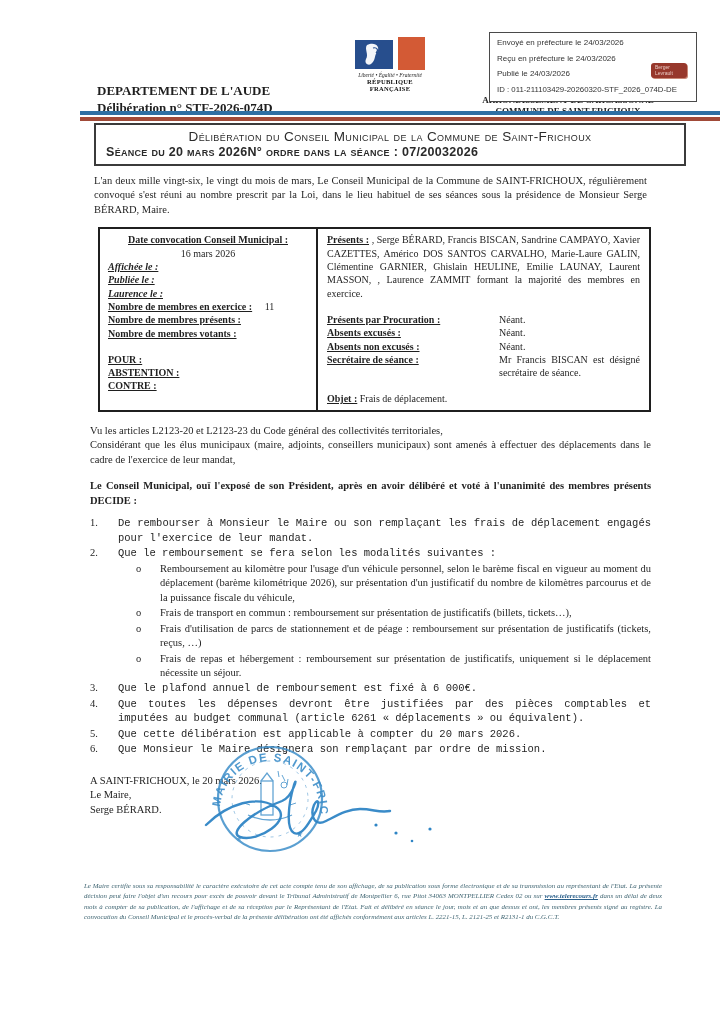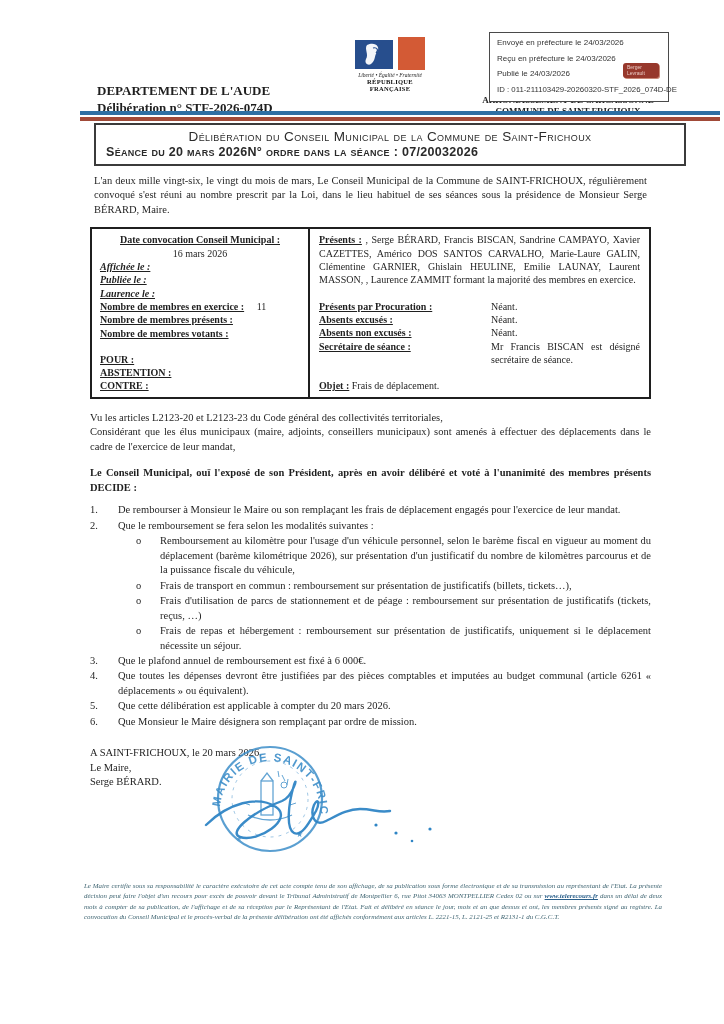--- a/index.html
+++ b/index.html
@@ -9,21 +9,21 @@
   
   .logo{position:absolute;left:347px;top:37px;width:86px;text-align:center;}
   .logo-blocks{position:relative;width:70px;height:34px;margin:0 auto;}
   .logo-blue{position:absolute;left:0;top:3px;width:38px;height:29px;background:#274e8d;}
   .logo-red{position:absolute;right:0;top:0;width:27px;height:33px;background:#d35a35;}
   .logo-marianne{position:absolute;left:6px;top:4px;}
   .logo-cap1{font-size:5.5px;font-style:italic;margin-top:1px;color:#222;}
   .logo-cap2{font-size:6.5px;font-weight:bold;letter-spacing:.3px;color:#111;}
 
   
-  .pref-box{position:absolute;left:489px;top:32px;width:180px;height:70px;background:#fff;
+  .pref-box{position:absolute;left:489px;top:32px;width:208px;height:70px;background:#fff;
             border:1px solid #4a4a4a;z-index:3;font-family:"Liberation Sans",sans-serif;
             font-size:8px;color:#333;padding:5px 7px 2px 7px;box-sizing:border-box;}
   .pref-line{margin-bottom:6.5px;white-space:nowrap;}
   .pref-id{font-size:7.8px;white-space:nowrap;}
   .bl-stamp{position:absolute;right:9px;top:30px;width:36px;height:15px;background:#97382c;
             border-radius:3px;box-shadow:1px 1px 0 #c98876;color:#e9c9c2;
             font-size:5px;line-height:1.15;padding:2px 0 0 4px;box-sizing:border-box;
             font-family:"Liberation Sans",sans-serif;}
 
   
@@ -44,42 +44,42 @@
              font-family:"Liberation Sans",sans-serif;color:#2a2a2a;}
   .title-main{text-align:center;font-size:13.5px;font-variant:small-caps;letter-spacing:.4px;}
   .title-sub{display:flex;justify-content:flex-start;font-size:12.5px;font-weight:600;
              font-variant:small-caps;letter-spacing:.3px;margin-top:1px;}
 
   
   .content{position:absolute;left:90px;top:170px;width:561px;font-size:10.5px;line-height:1.38;}
   .intro{text-align:justify;margin:4px;}
 
   
-  .info-table{display:flex;border:2px solid #1f1f1f;margin-top:10px;font-size:10px;line-height:1.33;}
+  .info-table{display:flex;border:2px solid #1f1f1f;margin-top:10px;font-size:10px;line-height:1.33;margin-left:8px;}
   .cell-left{width:218px;box-sizing:border-box;padding:4px 8px 4px 8px;border-right:2px solid #1f1f1f;}
   .cell-right{flex:1;box-sizing:border-box;padding:4px 9px 4px 9px;}
   .lbl{font-weight:bold;text-decoration:underline;}
   .lbl-it{font-weight:bold;font-style:italic;text-decoration:underline;}
   .centered{text-align:center;}
   .spacer{height:13px;}
   .presents-par{text-align:justify;}
   .kv{display:flex;}
   .kv .k{width:172px;flex:none;}
   .kv .v{flex:1;text-align:justify;}
   .objet-line{margin-top:13px;}
 
   
   .par{margin:0;text-align:justify;}
   .mt12{margin-top:12px;}
   .mt8{margin-top:8px;}
   .bold-par{font-weight:bold;}
   .li{display:flex;margin-top:1px;}
   .li-num{width:16px;flex:none;}
   .li-gap{width:12px;flex:none;}
-  .li-text{flex:1;text-align:justify;}
+  .li-text{flex:1;text-align:justify;font-family:Liberation Mono, monospace;}
   .sub{display:flex;margin-top:1px;padding-left:46px;}
   .sub-m{width:24px;flex:none;}
   .sub-text{flex:1;text-align:justify;}
 
   .closing{margin-top:17px;line-height:1.38;}
 
   
   .stamp-wrap{position:absolute;left:198px;top:733px;width:310px;height:135px;z-index:1;}
 
   

